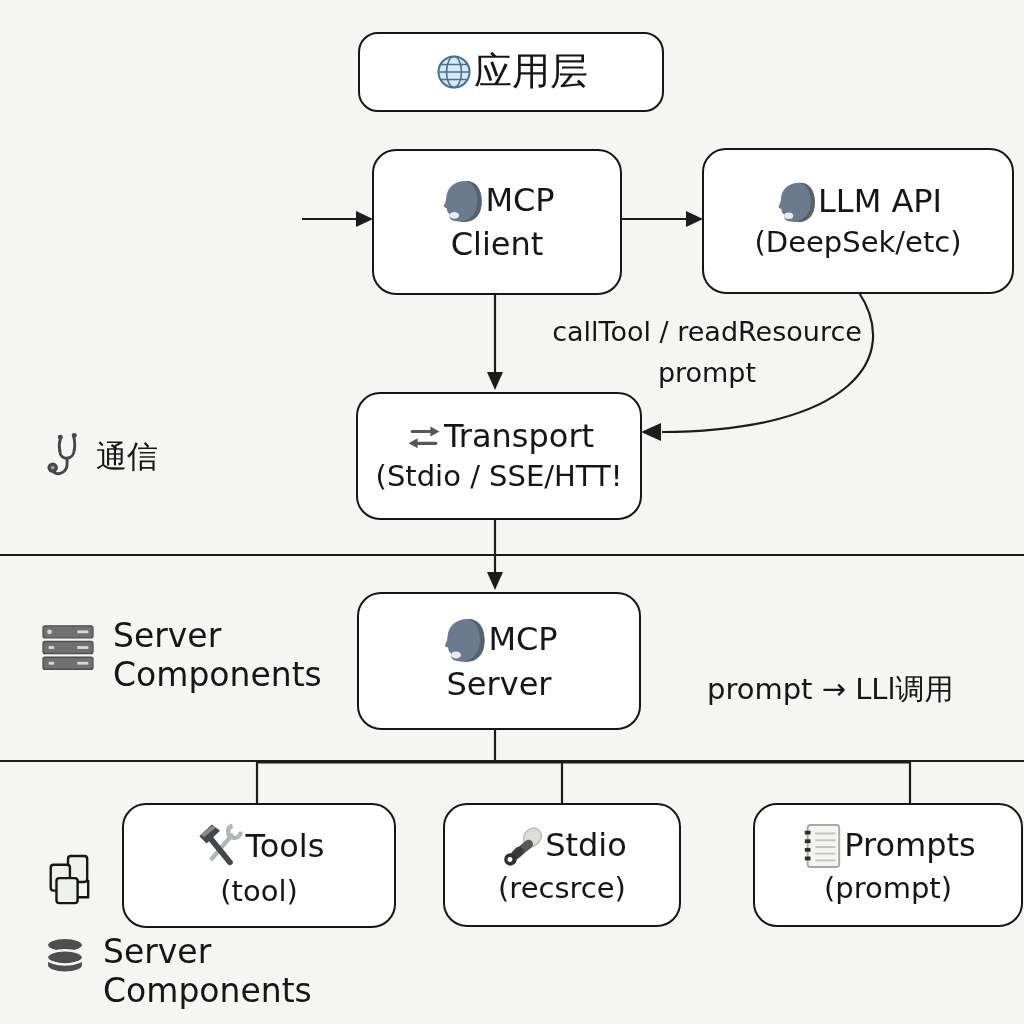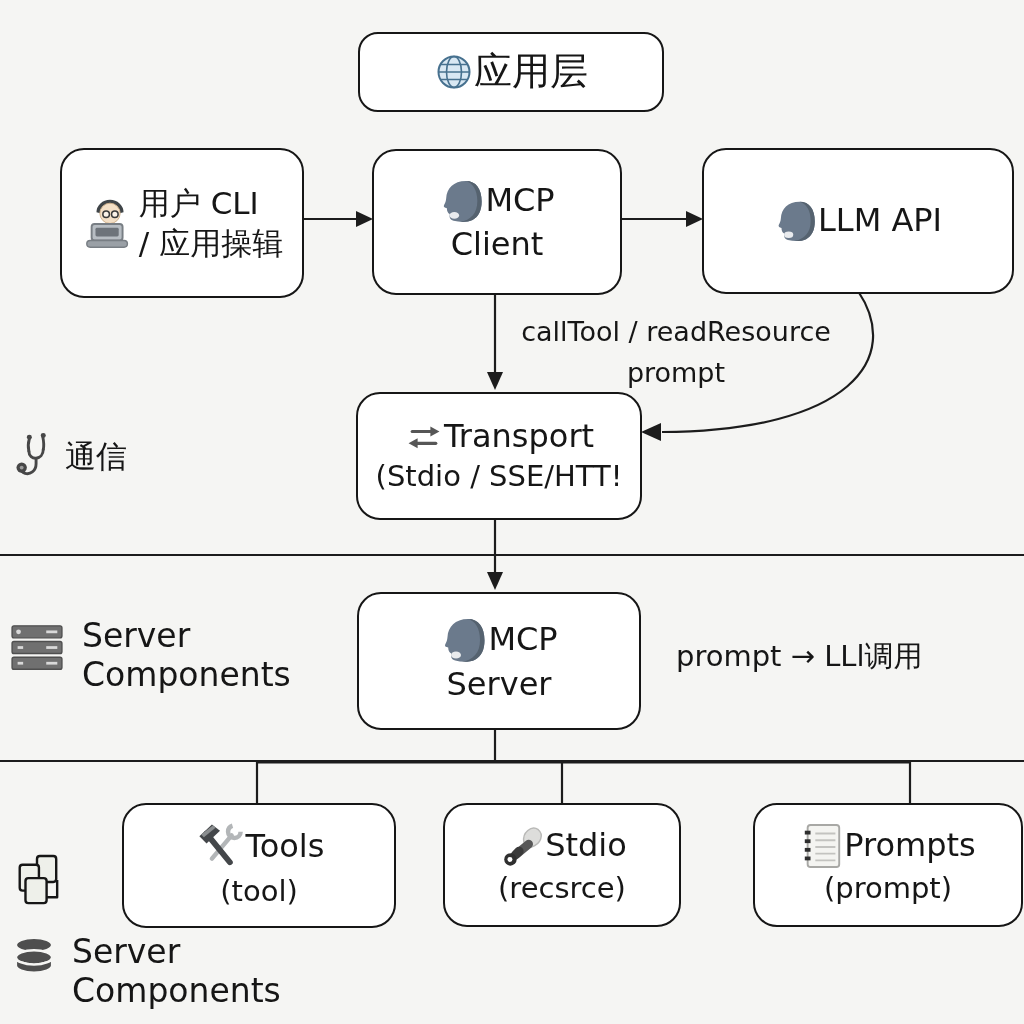--- a/index.html
+++ b/index.html
@@ -25,27 +25,27 @@
   .n-user{left:60px;top:148px;width:240px;height:146px;}
   .n-user .l1,.n-user .l2{font-size:31px;}
   .n-client{left:372px;top:149px;width:246px;height:142px;}
   .n-llm{left:702px;top:148px;width:308px;height:142px;}
   .n-transport{left:356px;top:392px;width:282px;height:124px;}
   .n-server{left:357px;top:592px;width:280px;height:134px;}
   .n-tools{left:122px;top:803px;width:270px;height:121px;border-width:2px;}
   .n-recus{left:443px;top:803px;width:234px;height:120px;border-width:2px;}
   .n-prompts{left:753px;top:803px;width:266px;height:120px;border-width:2px;}
   
-  .flabel{position:absolute;z-index:2;}
+  .flabel{position:absolute;z-index:2;padding-left:31px;}
   .edge-call{left:498px;top:312px;width:356px;text-align:center;font-size:27px;line-height:1.5;}
   .lbl-comm{left:14px;top:432px;display:flex;align-items:center;gap:3px;font-size:31px;}
   .lbl-servermid{left:10px;top:616px;display:flex;align-items:flex-start;gap:18px;}
   .lbl-servermid .col{font-size:33px;line-height:39px;}
   .lbl-servermid .icon{margin-top:8px;}
-  .lbl-promptflow{left:676px;top:637px;font-size:29px;white-space:nowrap;}
+  .lbl-promptflow{left:676px;top:670px;font-size:29px;white-space:nowrap;}
   .lbl-pages{left:13px;top:854px;}
   .lbl-serverbottom{left:12px;top:932px;display:flex;align-items:flex-start;gap:16px;}
   .lbl-serverbottom .col{font-size:33px;line-height:39px;}
   .lbl-serverbottom .icon{margin-top:4px;}
   .watermark{
     left:620px;top:966px;z-index:5;font-size:26px;font-weight:bold;
     color:#dcdad7;letter-spacing:1px;white-space:nowrap;
     text-shadow:-1px -1px 1px #a5a4a1, 1px 1px 0 #ffffff;
   }
 </style>
@@ -84,39 +84,20 @@
         <svg width="40" height="40" viewBox="0 0 40 40">
           <circle cx="20" cy="20" r="15.5" fill="#d9e8f3" stroke="#47718f" stroke-width="2"></circle>
           <ellipse cx="20" cy="20" rx="7.5" ry="15.5" fill="none" stroke="#47718f" stroke-width="1.6"></ellipse>
           <path d="M4.5 20 H35.5 M6.5 12.5 H33.5 M6.5 27.5 H33.5" stroke="#47718f" stroke-width="1.6" fill="none"></path>
         </svg>
       </span>
       <span class="l1">应用层</span>
     </div>
   </div>
 
-  <div class="node n-user">
-    <div class="nrow">
-      <span class="icon">
-        <svg width="58" height="58" viewBox="0 0 60 60">
-          <path d="M16 19 A14 13 0 0 1 44 19 L40 20 A11 10 0 0 0 20 20 Z" fill="#3f4448"></path>
-          <circle cx="30" cy="20" r="10.5" fill="#f3dfc6" stroke="#cdb08c" stroke-width="1"></circle>
-          <circle cx="26" cy="21" r="3.4" fill="#ffffff" fill-opacity="0.6" stroke="#3a3a3a" stroke-width="1.6"></circle>
-          <circle cx="35" cy="21" r="3.4" fill="#ffffff" fill-opacity="0.6" stroke="#3a3a3a" stroke-width="1.6"></circle>
-          <rect x="11" y="31" width="32" height="17" rx="3" fill="#b7bdc3" stroke="#787e84" stroke-width="2"></rect>
-          <rect x="15" y="35" width="24" height="9" rx="1.5" fill="#6d737a"></rect>
-          <rect x="6" y="48" width="42" height="7" rx="3.5" fill="#9aa0a6" stroke="#787e84" stroke-width="1.5"></rect>
-        </svg>
-      </span>
-      <div class="col" style="align-items:flex-start;">
-        <span class="l1">用户 CLI</span>
-        <span class="l2">/ 应用操辑</span>
-      </div>
-    </div>
-  </div>
 
   <div class="node n-client">
     <div class="nrow">
       <span class="icon">
         <svg width="46" height="46" viewBox="0 0 48 48">
           <path d="M28 3 C15 3 8 11 7.5 21 C7.3 24 6.5 26 5.3 28.2 C4.6 29.5 5.2 30.6 6.6 31 L8.2 31.5 C8.2 34.5 9.2 36.5 11.2 37.6 C10.6 40.8 11.4 43.6 15.2 44.6 C22 46.4 30.5 46.2 35 43.8 C41.5 40.3 44.5 33.5 44.5 24.5 C44.5 11 38.5 3 28 3 Z" fill="#6b7a8c"></path>
           <path d="M28 3 C38.5 3 44.5 11 44.5 24.5 C44.5 33.5 41.5 40.3 35 43.8 C32 45.4 27 46 22 45.8 C33 44 40 37 40 24 C40 12 35 5 28 3 Z" fill="#55626f"></path>
           <ellipse cx="16" cy="39" rx="5" ry="3.6" fill="#e9ebee"></ellipse>
         </svg>
       </span>
@@ -129,20 +110,21 @@
     <div class="nrow">
       <span class="icon">
         <svg width="44" height="44" viewBox="0 0 48 48">
           <path d="M28 3 C15 3 8 11 7.5 21 C7.3 24 6.5 26 5.3 28.2 C4.6 29.5 5.2 30.6 6.6 31 L8.2 31.5 C8.2 34.5 9.2 36.5 11.2 37.6 C10.6 40.8 11.4 43.6 15.2 44.6 C22 46.4 30.5 46.2 35 43.8 C41.5 40.3 44.5 33.5 44.5 24.5 C44.5 11 38.5 3 28 3 Z" fill="#6b7a8c"></path>
           <path d="M28 3 C38.5 3 44.5 11 44.5 24.5 C44.5 33.5 41.5 40.3 35 43.8 C32 45.4 27 46 22 45.8 C33 44 40 37 40 24 C40 12 35 5 28 3 Z" fill="#55626f"></path>
           <ellipse cx="16" cy="39" rx="5" ry="3.6" fill="#e9ebee"></ellipse>
         </svg>
       </span>
       <span class="l1">LLM API</span>
     </div>
+    <div class="l2">(DeepSek/etc)</div>
   </div>
 
   <div class="flabel edge-call">
     <div>callTool / readResource</div>
     <div>prompt</div>
   </div>
 
   <div class="node n-transport">
     <div class="nrow">
       <span class="icon">

